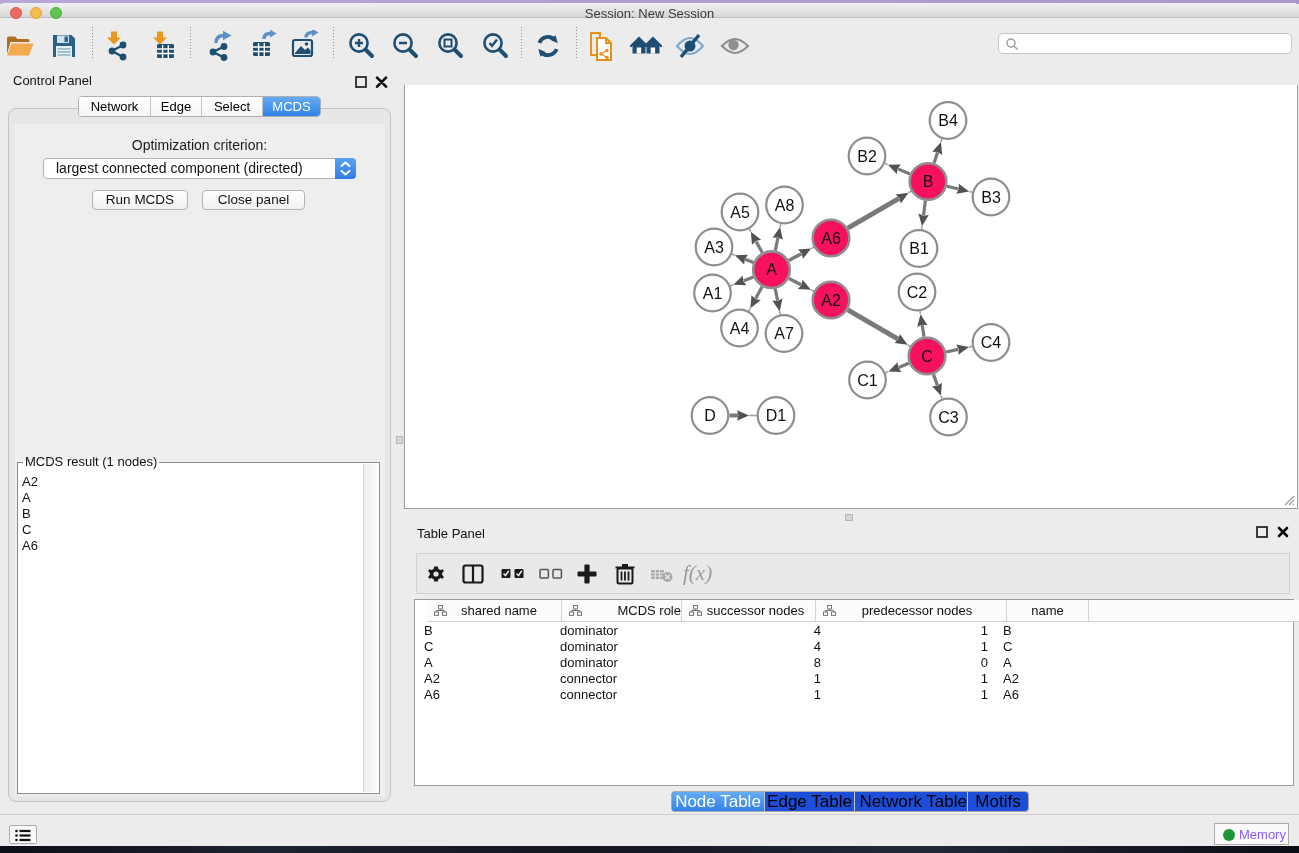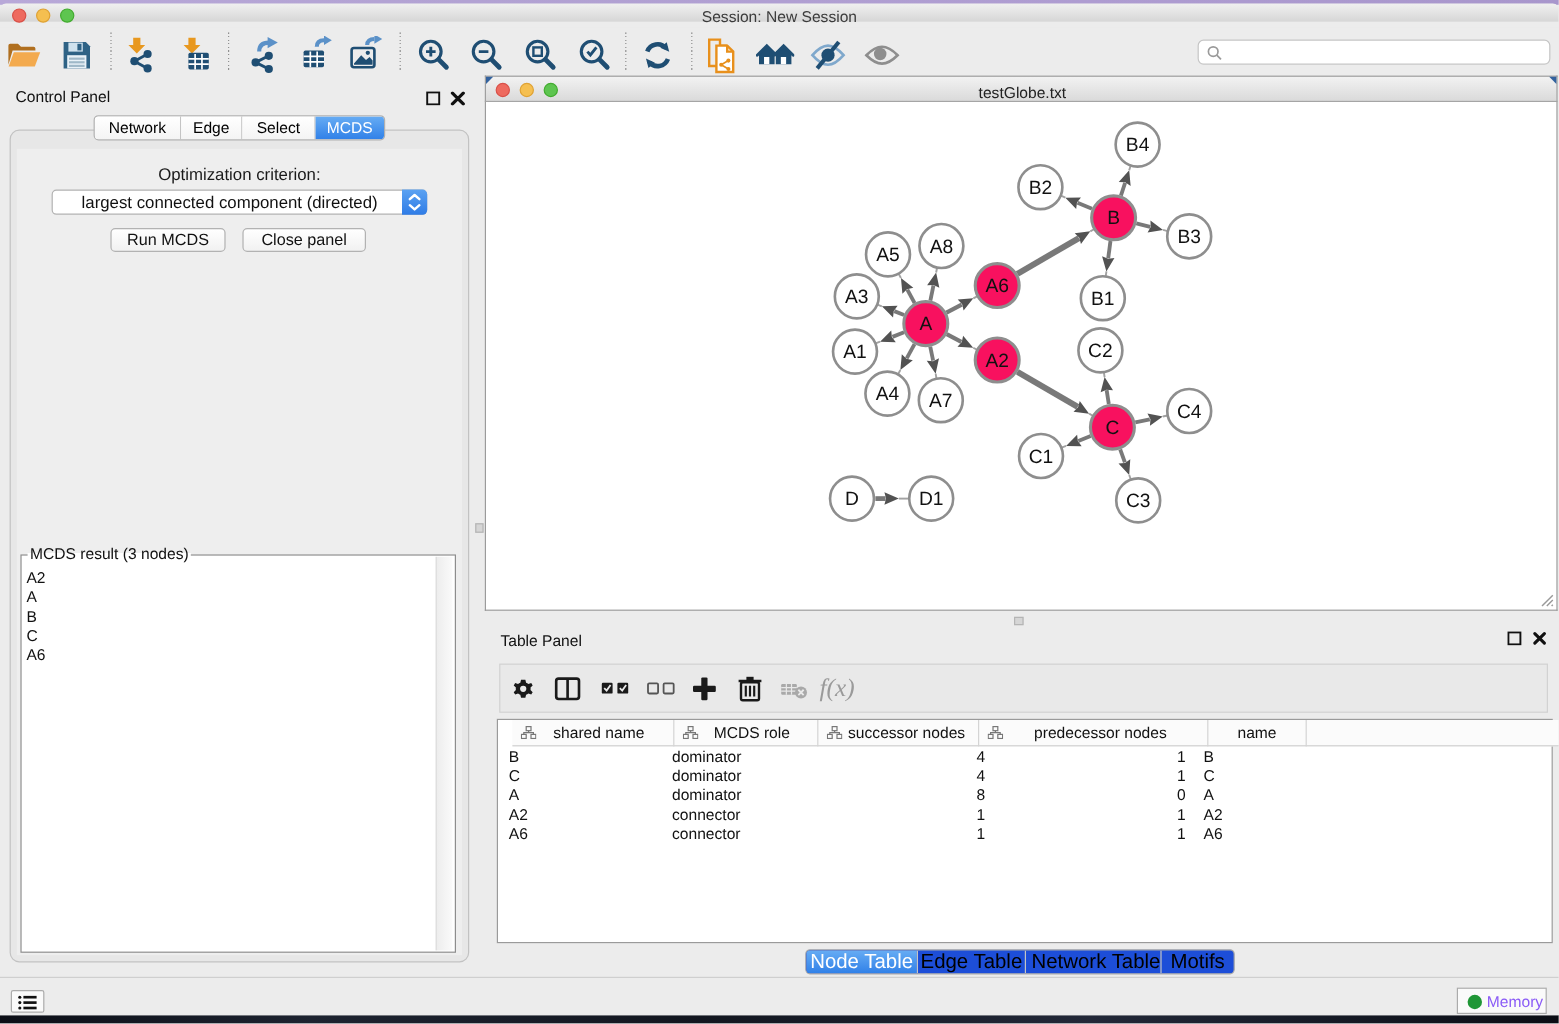--- a/index.html
+++ b/index.html
@@ -154,46 +154,38 @@
     <div class="abs" style="left:14px;top:61px;width:371px;height:672px;background:#eeeeee"></div>
 
     <div class="abs" style="left:78px;top:33px;height:21px;display:flex;font-size:13px;border:1px solid #b0b0b0;border-radius:4px;overflow:hidden;background:#fff">
       <div style="width:72px;border-right:1px solid #c4c4c4;text-align:center;line-height:20px;background:linear-gradient(#fff,#f4f4f4)">Network</div>
       <div style="width:51px;border-right:1px solid #c4c4c4;text-align:center;line-height:20px;background:linear-gradient(#fff,#f4f4f4)">Edge</div>
       <div style="width:61px;border-right:1px solid #c4c4c4;text-align:center;line-height:20px;background:linear-gradient(#fff,#f4f4f4)">Select</div>
       <div style="width:57px;text-align:center;line-height:20px;background:linear-gradient(#66acf4,#3181e8);color:#fff">MCDS</div>
     </div>
 
     <div class="abs" style="left:0;top:74px;width:399px;text-align:center;font-size:14px;color:#1a1a1a">Optimization criterion:</div>
-    <div class="abs" style="left:43px;top:95px;width:313px;height:21px;background:#fff;border:1px solid #b2b2b2;border-radius:4px;font-size:14px;line-height:19px;color:#111;padding-left:24px">largest connected component (directed)
+    <div class="abs" style="left:43px;top:95px;width:313px;height:21px;background:#fff;border:1px solid #b2b2b2;border-radius:4px;font-size:14px;line-height:19px;color:#111;padding-left:12px">largest connected component (directed)
       <div class="abs" style="right:-1px;top:-1px;width:21px;height:21px;border-radius:0 4px 4px 0;background:linear-gradient(#5ba2f2,#2f7ce6)">
         <svg width="21" height="21" viewBox="0 0 21 21">
             <path d="M6.5 8 L10.5 4.5 L14.5 8" stroke="#fff" stroke-width="2" fill="none" stroke-linecap="round" stroke-linejoin="round"></path>
             <path d="M6.5 13 L10.5 16.5 L14.5 13" stroke="#fff" stroke-width="2" fill="none" stroke-linecap="round" stroke-linejoin="round"></path>
           </svg>
       </div>
     </div>
     <div class="abs" style="left:92px;top:127px;width:96px;height:20px;background:linear-gradient(#fff,#f1f1f1);border:1px solid #b2b2b2;border-radius:4px;text-align:center;font-size:13.5px;line-height:18px;color:#111">Run MCDS</div>
     <div class="abs" style="left:202px;top:127px;width:103px;height:20px;background:linear-gradient(#fff,#f1f1f1);border:1px solid #b2b2b2;border-radius:4px;text-align:center;font-size:13.5px;line-height:18px;color:#111">Close panel</div>
 
     <div class="abs" style="left:17px;top:399px;width:363px;height:332px;background:#fff;border:1px solid #8d8d8d"></div>
-    <div class="abs" style="left:21px;top:392px;height:14px;background:transparent;font-size:13px;color:#111;padding:0 2px;line-height:14px"><span style="background:linear-gradient(#eeeeee 45%,#ffffff 45%);padding:0 2px">MCDS result (3 nodes)</span></div>
+    <div class="abs" style="left:21px;top:392px;height:14px;background:transparent;font-size:13px;color:#111;padding:0 2px;line-height:14px"><span style="background:linear-gradient(#eeeeee 45%,#ffffff 45%);padding:0 2px">MCDS result (1 nodes)</span></div>
     <div class="abs" style="left:22px;top:411px;font-size:13px;color:#111;line-height:16px">A2<br>A<br>B<br>C<br>A6</div>
     <div class="abs" style="left:363px;top:401px;width:14px;height:328px;background:linear-gradient(90deg,#ededed,#fafafa);border-left:1px solid #d8d8d8"></div>
   </div>
 
   <div class="abs" style="left:404px;top:60px;width:894px;height:449px">
-    <div class="abs" style="left:0;top:0;width:894px;height:22px;background:linear-gradient(#f2f2f2,#dadada);border:1px solid #9f9f9f;border-bottom:1px solid #a5a5a5">
-      <div class="abs" style="left:0;top:0;width:0;height:0;border-top:6px solid #33629e;border-right:6px solid transparent"></div>
-      <div class="abs" style="right:0;top:0;width:0;height:0;border-top:6px solid #33629e;border-left:6px solid transparent"></div>
-      <div class="abs light" style="left:8px;top:5px;background:#ee6a5f;border:1px solid #d95149"></div>
-      <div class="abs light" style="left:28px;top:5px;background:#f5bf50;border:1px solid #dfa234"></div>
-      <div class="abs light" style="left:48px;top:5px;background:#5ec550;border:1px solid #43ac30"></div>
-      <div class="abs" style="left:0;top:6px;width:894px;text-align:center;font-size:13px;color:#222">testGlobe.txt</div>
-    </div>
     <div class="abs" style="left:0;top:22px;width:894px;height:424px;background:#fff;border:1px solid #9b9b9b;border-top:none">
       <svg width="894" height="424" viewBox="0 0 894 424" style="position:absolute;left:0;top:0">
           <line x1="357.2" y1="167.6" x2="351.1" y2="156.4" stroke="#797979" stroke-width="3.2"></line>
           <line x1="345.8" y1="146.7" x2="343.9" y2="143.2" stroke="#a2a2a2" stroke-width="1.6"></line>
           <polygon points="345.8,146.7 356.1,154.8 350.8,156.0 347.0,159.8" fill="#525252"></polygon>
           <line x1="370.3" y1="165.6" x2="372.9" y2="152.8" stroke="#797979" stroke-width="3.2"></line>
           <line x1="375.1" y1="142.1" x2="375.9" y2="138.1" stroke="#a2a2a2" stroke-width="1.6"></line>
           <polygon points="375.1,142.1 377.8,154.8 373.0,152.4 367.6,152.8" fill="#525252"></polygon>
           <line x1="348.4" y1="177.5" x2="340.2" y2="174.3" stroke="#797979" stroke-width="3.2"></line>
           <line x1="329.9" y1="170.3" x2="326.2" y2="168.8" stroke="#a2a2a2" stroke-width="1.6"></line>
@@ -350,21 +342,21 @@
 
     <div class="abs" style="left:10px;top:83px;width:880px;height:187px;background:#fff;border:1px solid #9a9a9a">
 
 <div class="abs" style="left:12px;top:0;width:878px;height:22px;background:#fbfbfb;border-bottom:1px solid #cfcfcf;font-size:13px;color:#111">
   <div class="abs" style="left:0;top:0;width:135px;height:22px;border-right:1px solid #d4d4d4;text-align:center;line-height:21px;padding-left:10px"><svg class="hic" style="position:absolute;left:7px;top:5px;margin:0" width="13" height="11" viewBox="0 0 13 11">
               <rect x="4.5" y="0.5" width="4" height="3.4" fill="none" stroke="#777" stroke-width="1"></rect>
               <rect x="0.5" y="7" width="4" height="3.4" fill="none" stroke="#777" stroke-width="1"></rect>
               <rect x="8.5" y="7" width="4" height="3.4" fill="none" stroke="#777" stroke-width="1"></rect>
               <path d="M6.5 4 L6.5 5.5 M2.5 7 L2.5 5.5 L10.5 5.5 L10.5 7" stroke="#777" stroke-width="1" fill="none"></path>
             </svg>shared name</div>
-  <div class="abs" style="left:135px;top:0;width:120px;height:22px;border-right:1px solid #d4d4d4;text-align:center;line-height:21px;padding-left:10px"><svg class="hic" style="position:absolute;left:7px;top:5px;margin:0" width="13" height="11" viewBox="0 0 13 11">
+  <div class="abs" style="left:135px;top:0;width:120px;height:22px;border-right:1px solid #d4d4d4;text-align:right;line-height:21px;padding-left:10px"><svg class="hic" style="position:absolute;left:7px;top:5px;margin:0" width="13" height="11" viewBox="0 0 13 11">
               <rect x="4.5" y="0.5" width="4" height="3.4" fill="none" stroke="#777" stroke-width="1"></rect>
               <rect x="0.5" y="7" width="4" height="3.4" fill="none" stroke="#777" stroke-width="1"></rect>
               <rect x="8.5" y="7" width="4" height="3.4" fill="none" stroke="#777" stroke-width="1"></rect>
               <path d="M6.5 4 L6.5 5.5 M2.5 7 L2.5 5.5 L10.5 5.5 L10.5 7" stroke="#777" stroke-width="1" fill="none"></path>
             </svg>MCDS role</div>
   <div class="abs" style="left:255px;top:0;width:134px;height:22px;border-right:1px solid #d4d4d4;text-align:center;line-height:21px;padding-left:14px"><svg class="hic" style="position:absolute;left:7px;top:5px;margin:0" width="13" height="11" viewBox="0 0 13 11">
               <rect x="4.5" y="0.5" width="4" height="3.4" fill="none" stroke="#777" stroke-width="1"></rect>
               <rect x="0.5" y="7" width="4" height="3.4" fill="none" stroke="#777" stroke-width="1"></rect>
               <rect x="8.5" y="7" width="4" height="3.4" fill="none" stroke="#777" stroke-width="1"></rect>
               <path d="M6.5 4 L6.5 5.5 M2.5 7 L2.5 5.5 L10.5 5.5 L10.5 7" stroke="#777" stroke-width="1" fill="none"></path>

